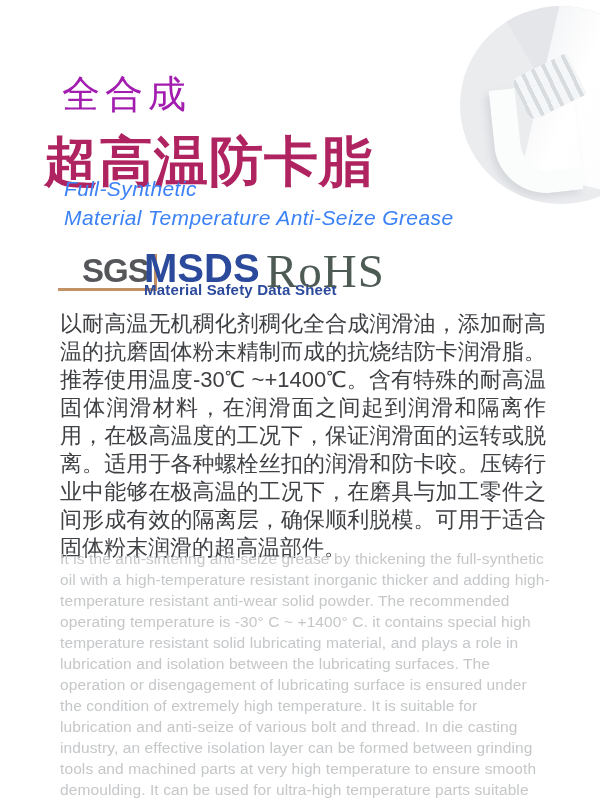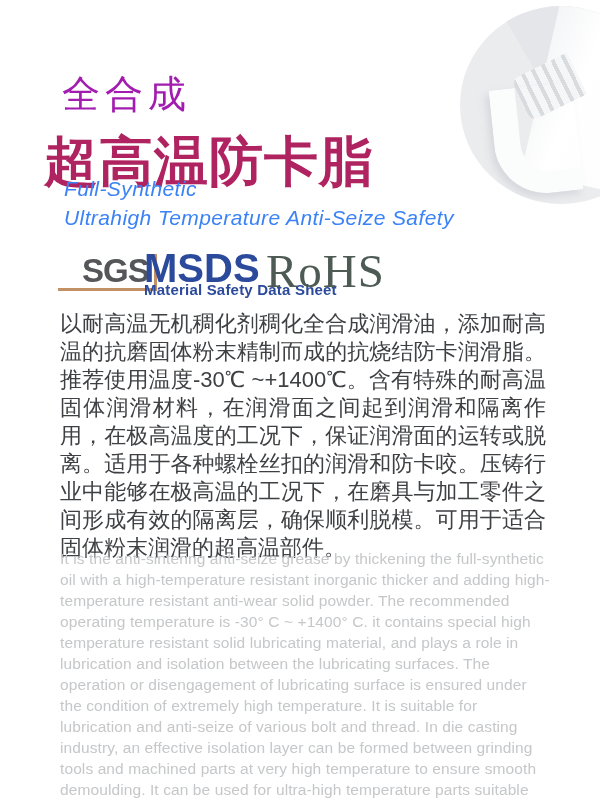--- a/index.html
+++ b/index.html
@@ -103,21 +103,21 @@
     <div class="grease-squirt"></div>
   </div>
 </div>
 
 <h1 class="title-cn-1">全合成</h1>
 
 <h1 class="title-cn-2">超高温防卡脂</h1>
 
 <div class="subtitle-en">
   <div>Full-Synthetic</div>
-  <div>Ultrahigh Temperature Anti-Seize Safety</div>
+  <div>Material Temperature Anti-Seize Grease</div>
 </div>
 
 <div class="logos">
   <div class="logo-sgs">
     <span class="sgs-text">SGS</span>
   </div>
   <div class="logo-msds">
     <span class="msds-text">MSDS</span>
     <span class="msds-sub">Material Safety Data Sheet</span>
   </div>

